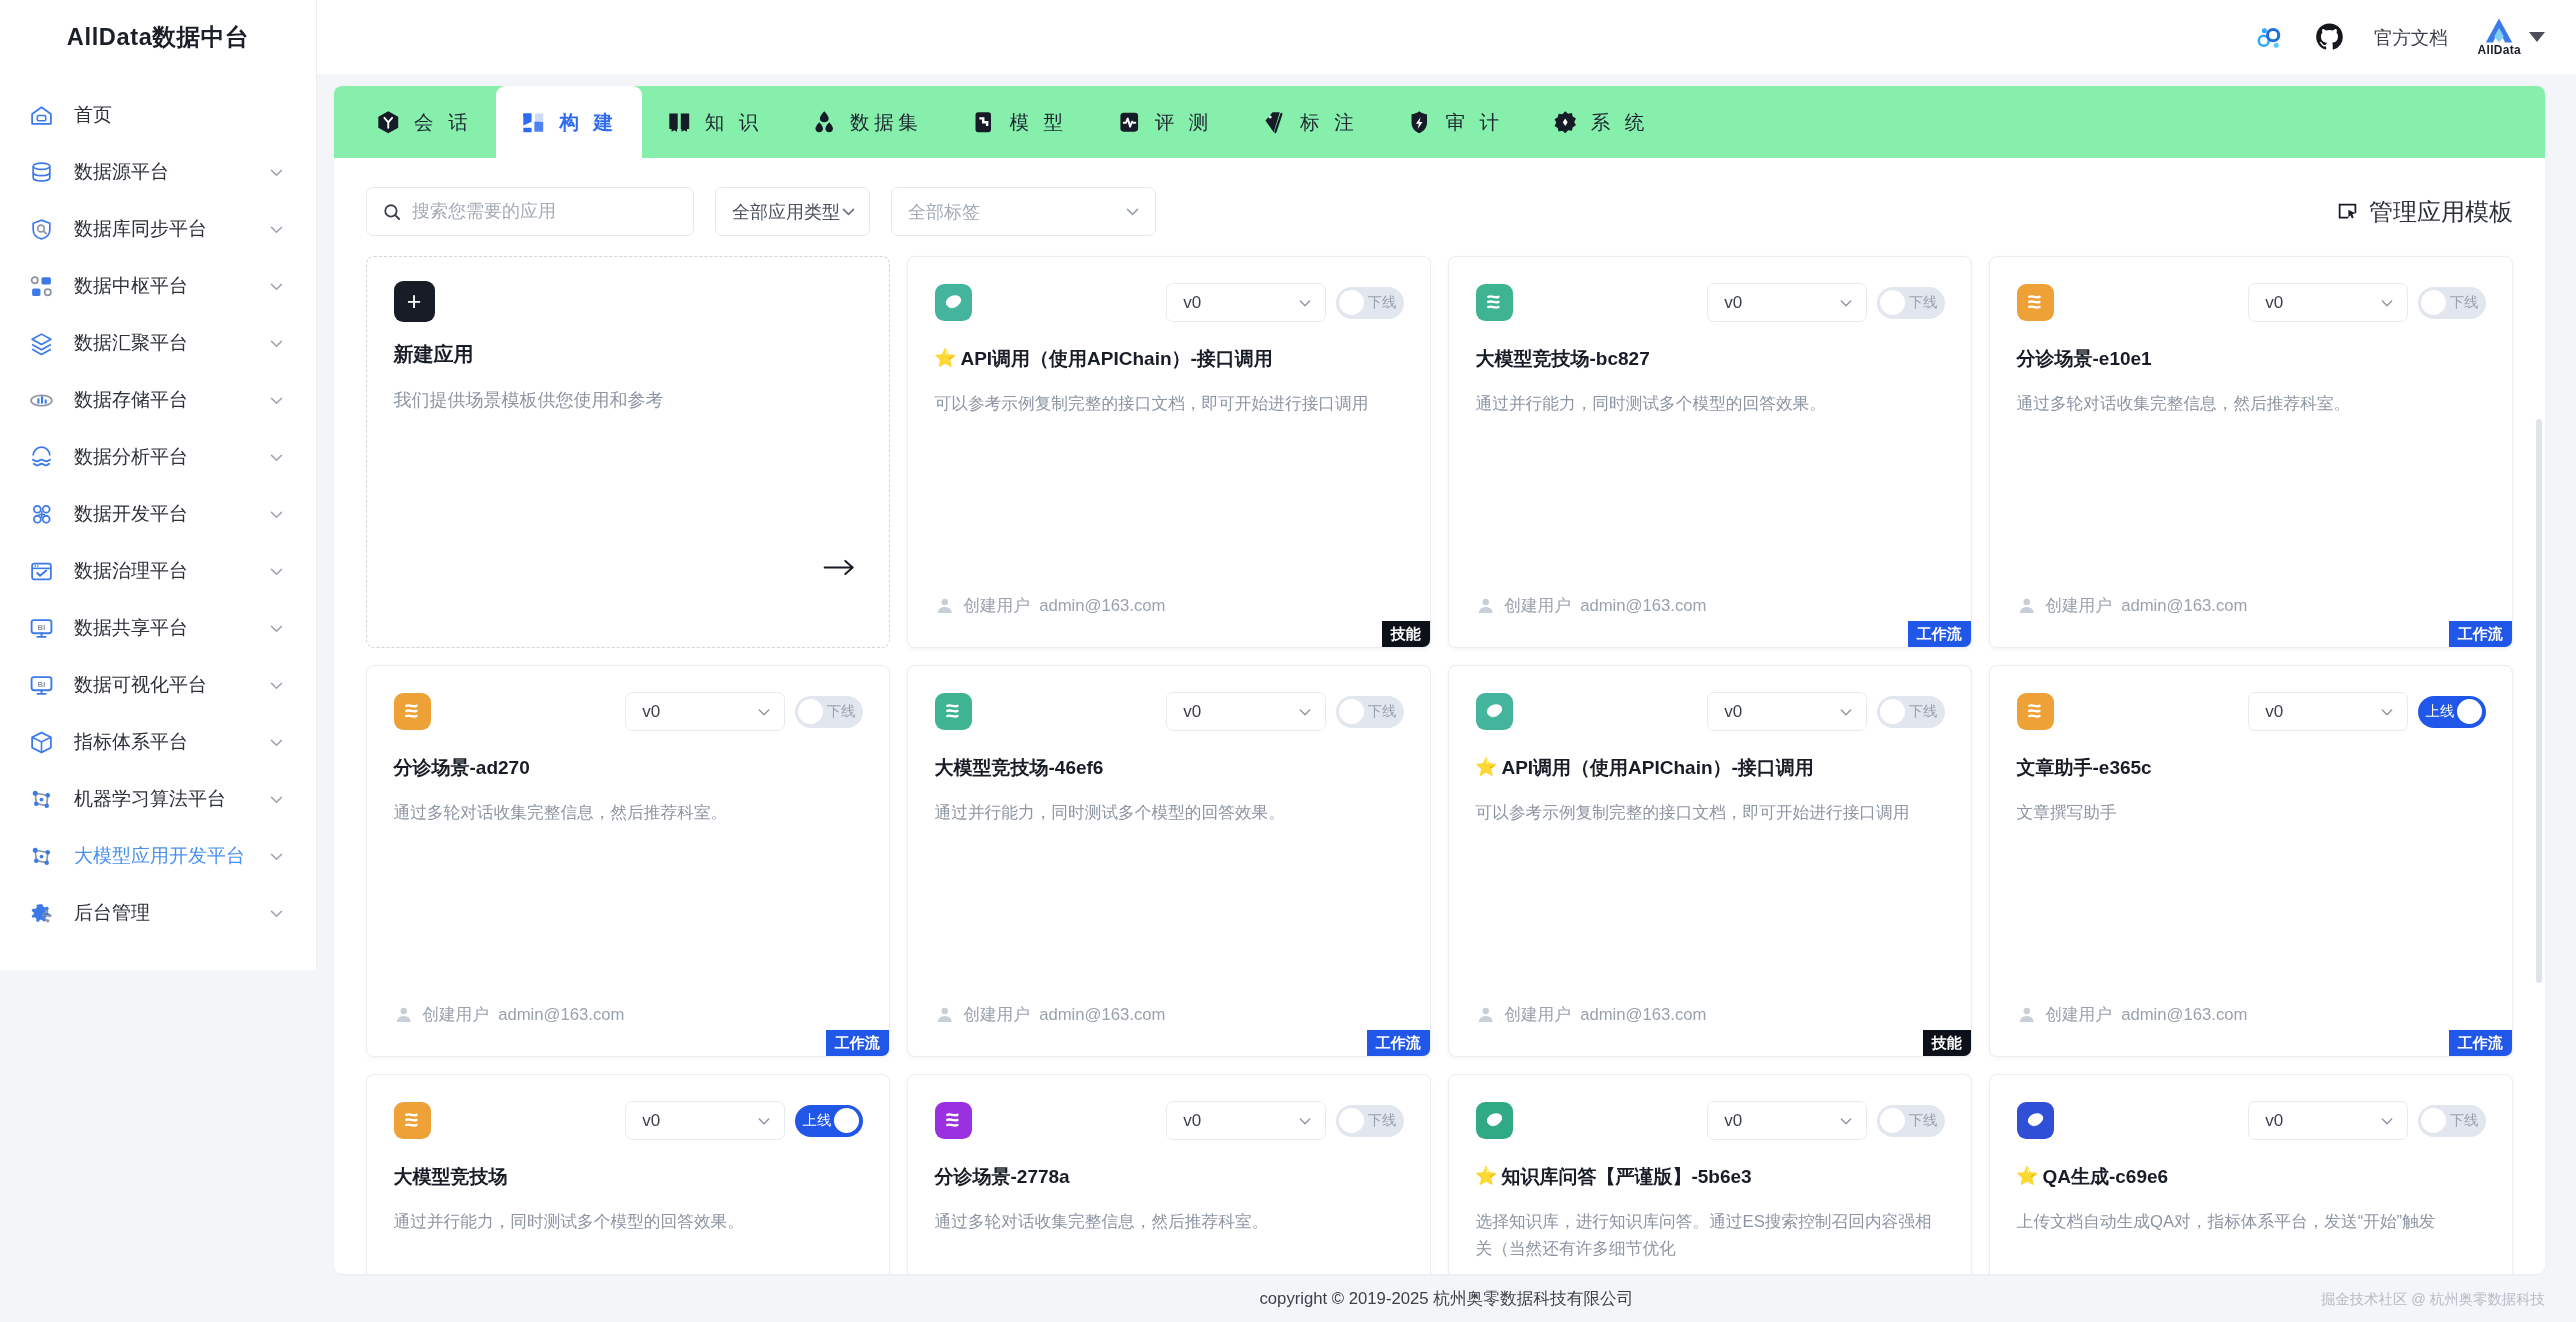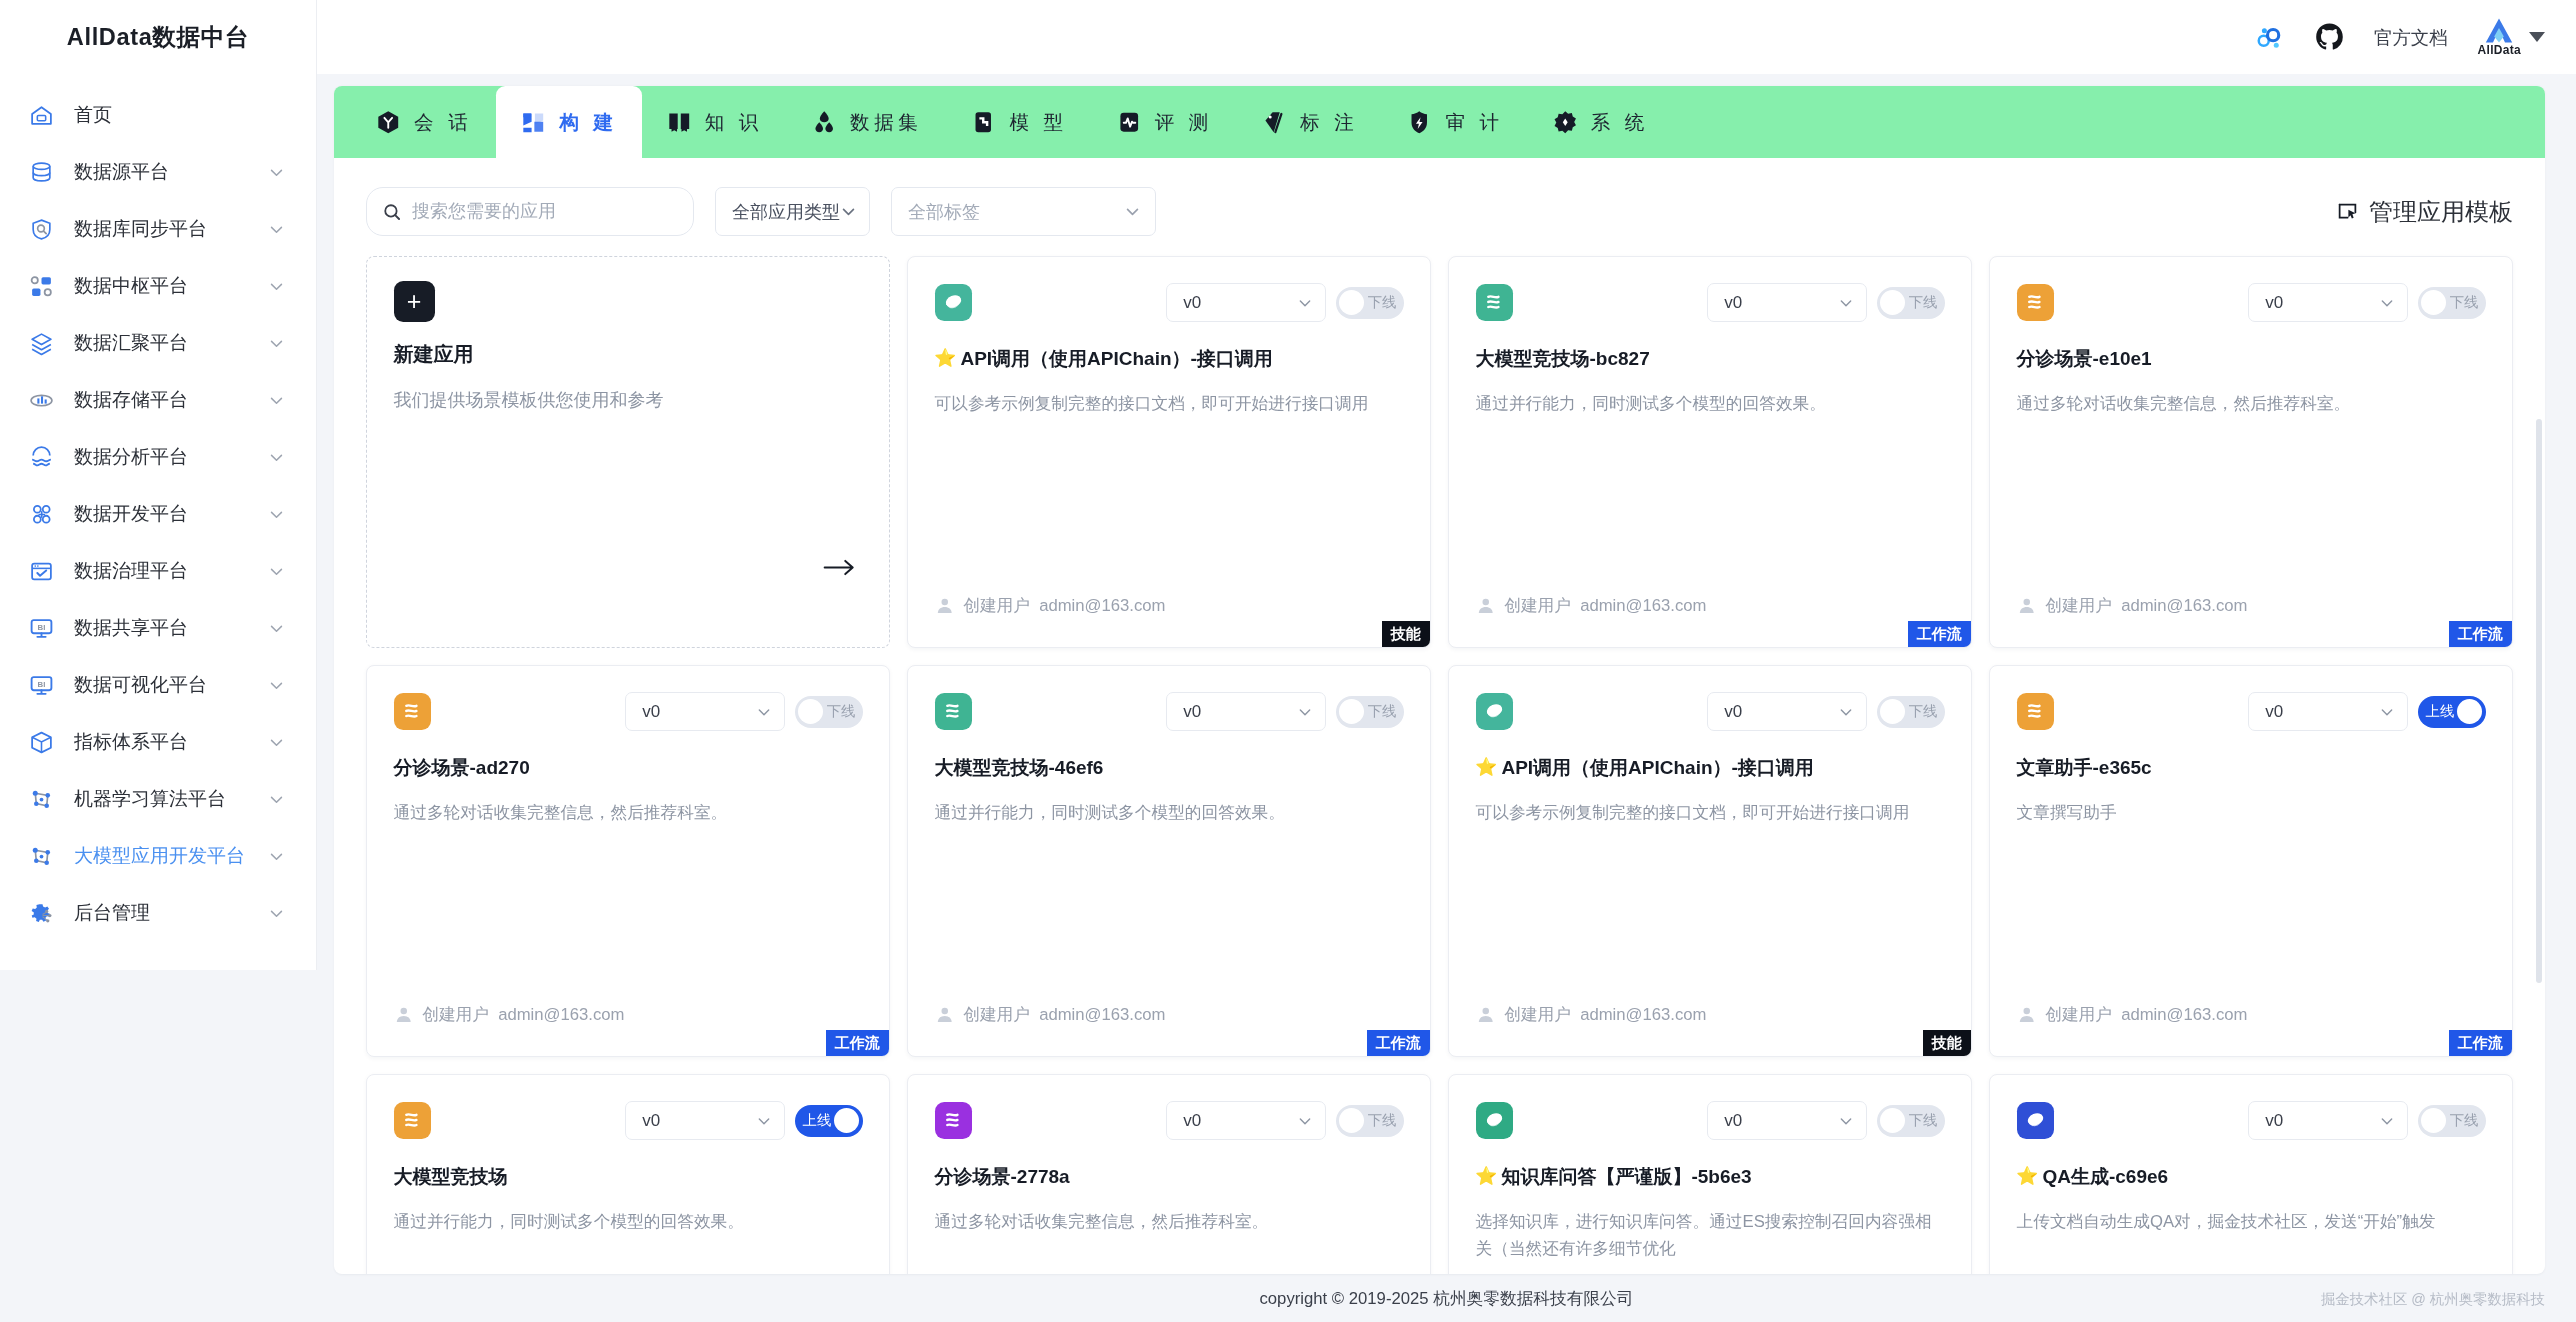--- a/index.html
+++ b/index.html
@@ -82,21 +82,21 @@
   .tab-ico svg { width: 26.5px; height: 26.5px; display: block; }
   .tab-label { font-size: 19.5px; color: #1d2430; letter-spacing: 4.6px; white-space: nowrap; }
   .tab.active .tab-label { color: #2f6bf0; font-weight: 600; }
 
   
   #toolbar {
     height: 68px; flex: 0 0 68px; display: flex; align-items: center;
     padding: 0 32px 0 32px; margin-top: 18.4px; position: relative;
   }
   .search-box {
-    width: 328px; height: 49px; border: 1.2px solid #e4e8ef; border-radius: 17px;
+    width: 328px; height: 49px; border: 1.2px solid #e4e8ef; border-radius: 7px;
     display: flex; align-items: center; padding: 0 15px; background: #fff;
   }
   .search-box svg { width: 19.5px; height: 19.5px; flex: 0 0 19.5px; margin-right: 10.4px; }
   .search-box input {
     border: none; outline: none; font-size: 18px; color: #2c3038;
     font-family: inherit; width: 100%; background: transparent;
   }
   .search-box input::placeholder { color: #a3abb8; }
   .sel {
     height: 49px; border: 1.2px solid #e4e8ef; border-radius: 7px; background: #fff;
@@ -972,21 +972,21 @@
       </div>
       <div class="toggle off">
         <span class="tlabel">下线</span>
         <span class="knob"></span>
       </div>
     </div>
     <div class="card-title">
                 <span class="star">⭐</span>
                 <span>QA生成-c69e6</span>
               </div>
-    <div class="card-desc">上传文档自动生成QA对，掘金技术社区，发送“开始”触发</div>
+    <div class="card-desc">上传文档自动生成QA对，指标体系平台，发送“开始”触发</div>
 
     </div>
           </div>
         <div class="scrollbar-v"></div>
       </div>
 
     </section>
 
     <div id="footer">
       <span>copyright © 2019-2025 杭州奥零数据科技有限公司</span>

